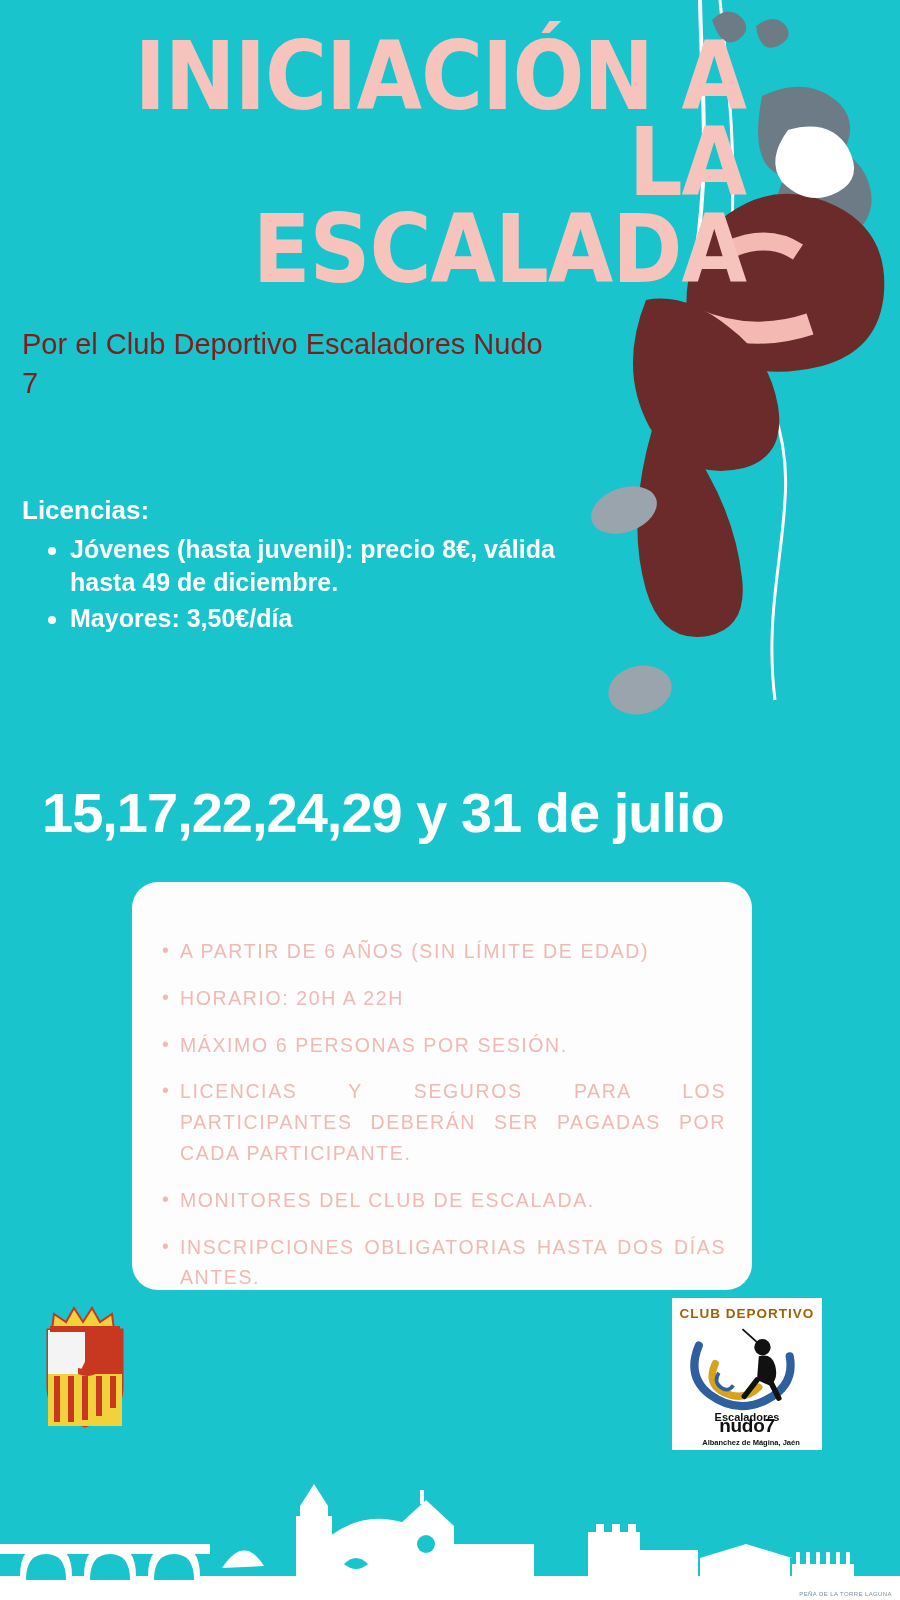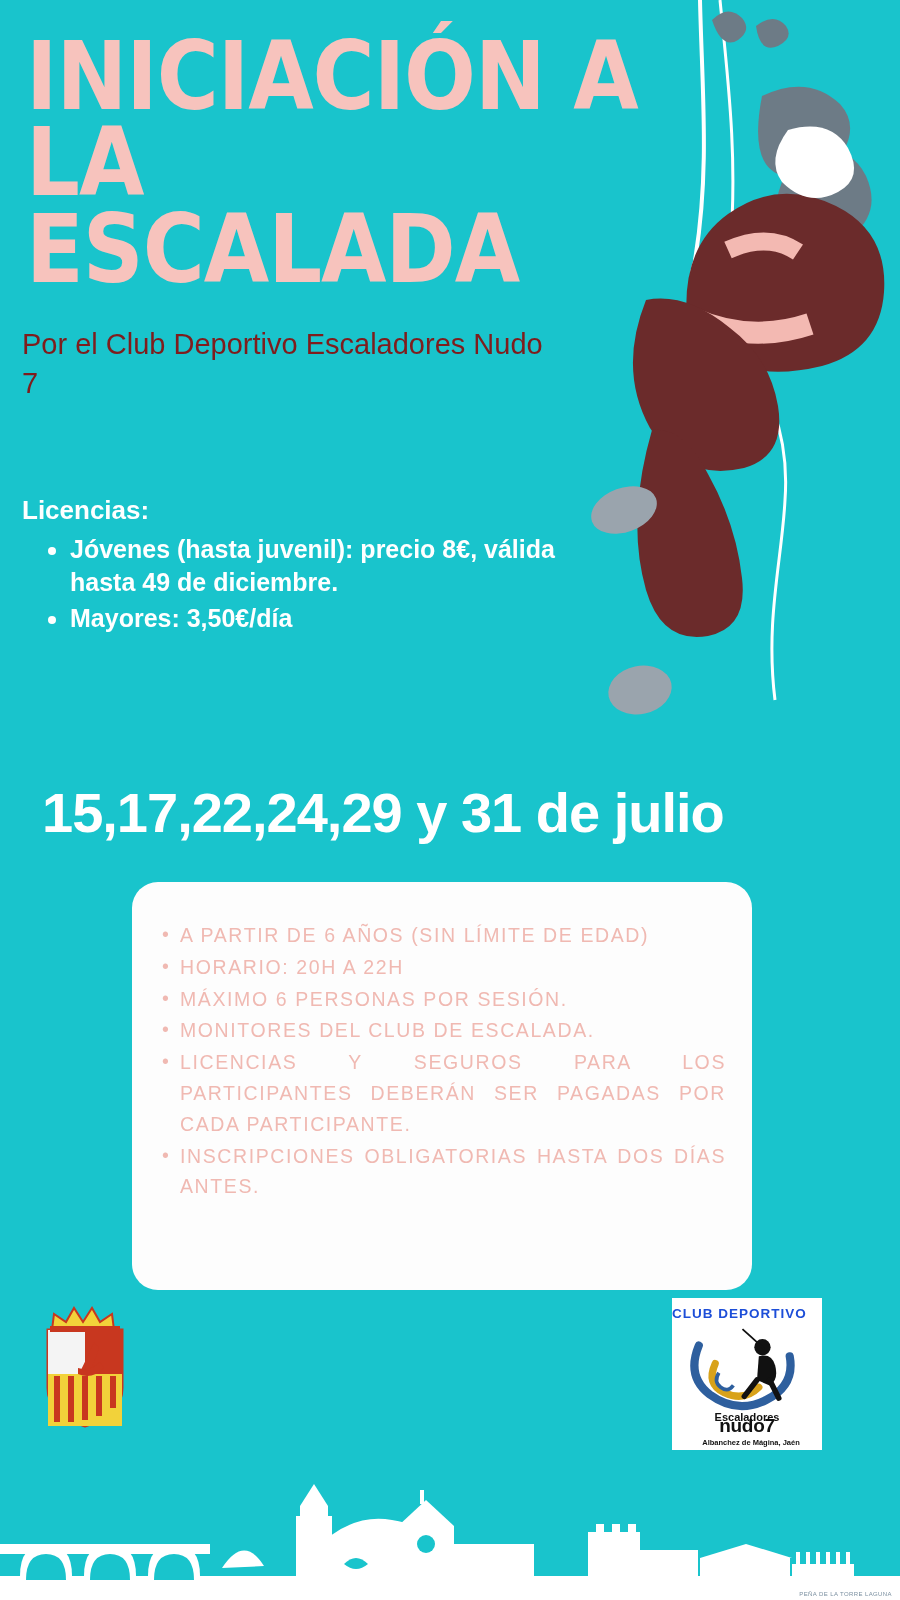--- a/index.html
+++ b/index.html
@@ -29,20 +29,21 @@
     top: 34px;
     width: 720px;
     color: #f7c3bd;
     font-size: 94px;
     line-height: 0.92;
     font-weight: 700;
     letter-spacing: -1px;
     text-transform: uppercase;
     font-family: "DejaVu Sans", sans-serif;
     font-stretch: condensed;
+    text-align: right;
   }
   .title .line2 { display: block; }
 
   .subtitle {
     position: absolute;
     left: 22px;
     top: 325px;
     width: 540px;
     color: #7f1d1d;
     font-size: 29px;
@@ -104,20 +105,21 @@
     font-size: 19.5px;
     line-height: 1.58;
     letter-spacing: 1.6px;
     text-transform: uppercase;
     text-align: justify;
   }
   .card-list li {
     position: relative;
     padding-left: 18px;
     margin-bottom: 1px;
+    margin-top: 16px;
   }
   .card-list li::before {
     content: "•";
     position: absolute;
     left: 0;
     top: -1px;
   }
   .card-list li > span { display: block; }
 
   
@@ -146,25 +148,25 @@
     width: 150px;
     height: 152px;
     background: #ffffff;
     overflow: hidden;
   }
   .club-logo .lg-top {
     position: absolute;
     top: 8px;
     left: 0;
     width: 100%;
-    text-align: left;
+    text-align: center;
     font-size: 13.5px;
     font-weight: 700;
     letter-spacing: 1px;
-    color: #1d4ed8;
+    color: #a16207;
   }
   .club-logo .lg-sub {
     position: absolute;
     bottom: 27px;
     left: 0;
     width: 100%;
     text-align: center;
     font-size: 11px;
     font-weight: 700;
     color: #111;
@@ -259,24 +261,24 @@
       <li>
           <span>A PARTIR DE 6 AÑOS (SIN LÍMITE DE EDAD)</span>
         </li>
       <li>
           <span>HORARIO: 20H A 22H</span>
         </li>
       <li>
           <span>MÁXIMO 6 PERSONAS POR SESIÓN.</span>
         </li>
       <li>
+          <span>LICENCIAS Y SEGUROS PARA LOS PARTICIPANTES DEBERÁN SER PAGADAS POR CADA PARTICIPANTE.</span>
+        </li>
+      <li>
           <span>MONITORES DEL CLUB DE ESCALADA.</span>
-        </li>
-      <li>
-          <span>LICENCIAS Y SEGUROS PARA LOS PARTICIPANTES DEBERÁN SER PAGADAS POR CADA PARTICIPANTE.</span>
         </li>
       <li>
           <span>INSCRIPCIONES OBLIGATORIAS HASTA DOS DÍAS ANTES.</span>
         </li>
     </ul>
   </div>
 
   <svg class="crest" viewBox="0 0 86 128">
     <path d="M6 30 h74 v58 q0 26 -37 38 q-37 -12 -37 -38 z" fill="#f2d23a" stroke="#c8371f" stroke-width="3"></path>
     <rect x="6" y="30" width="37" height="44" fill="#f4f4f4"></rect>

